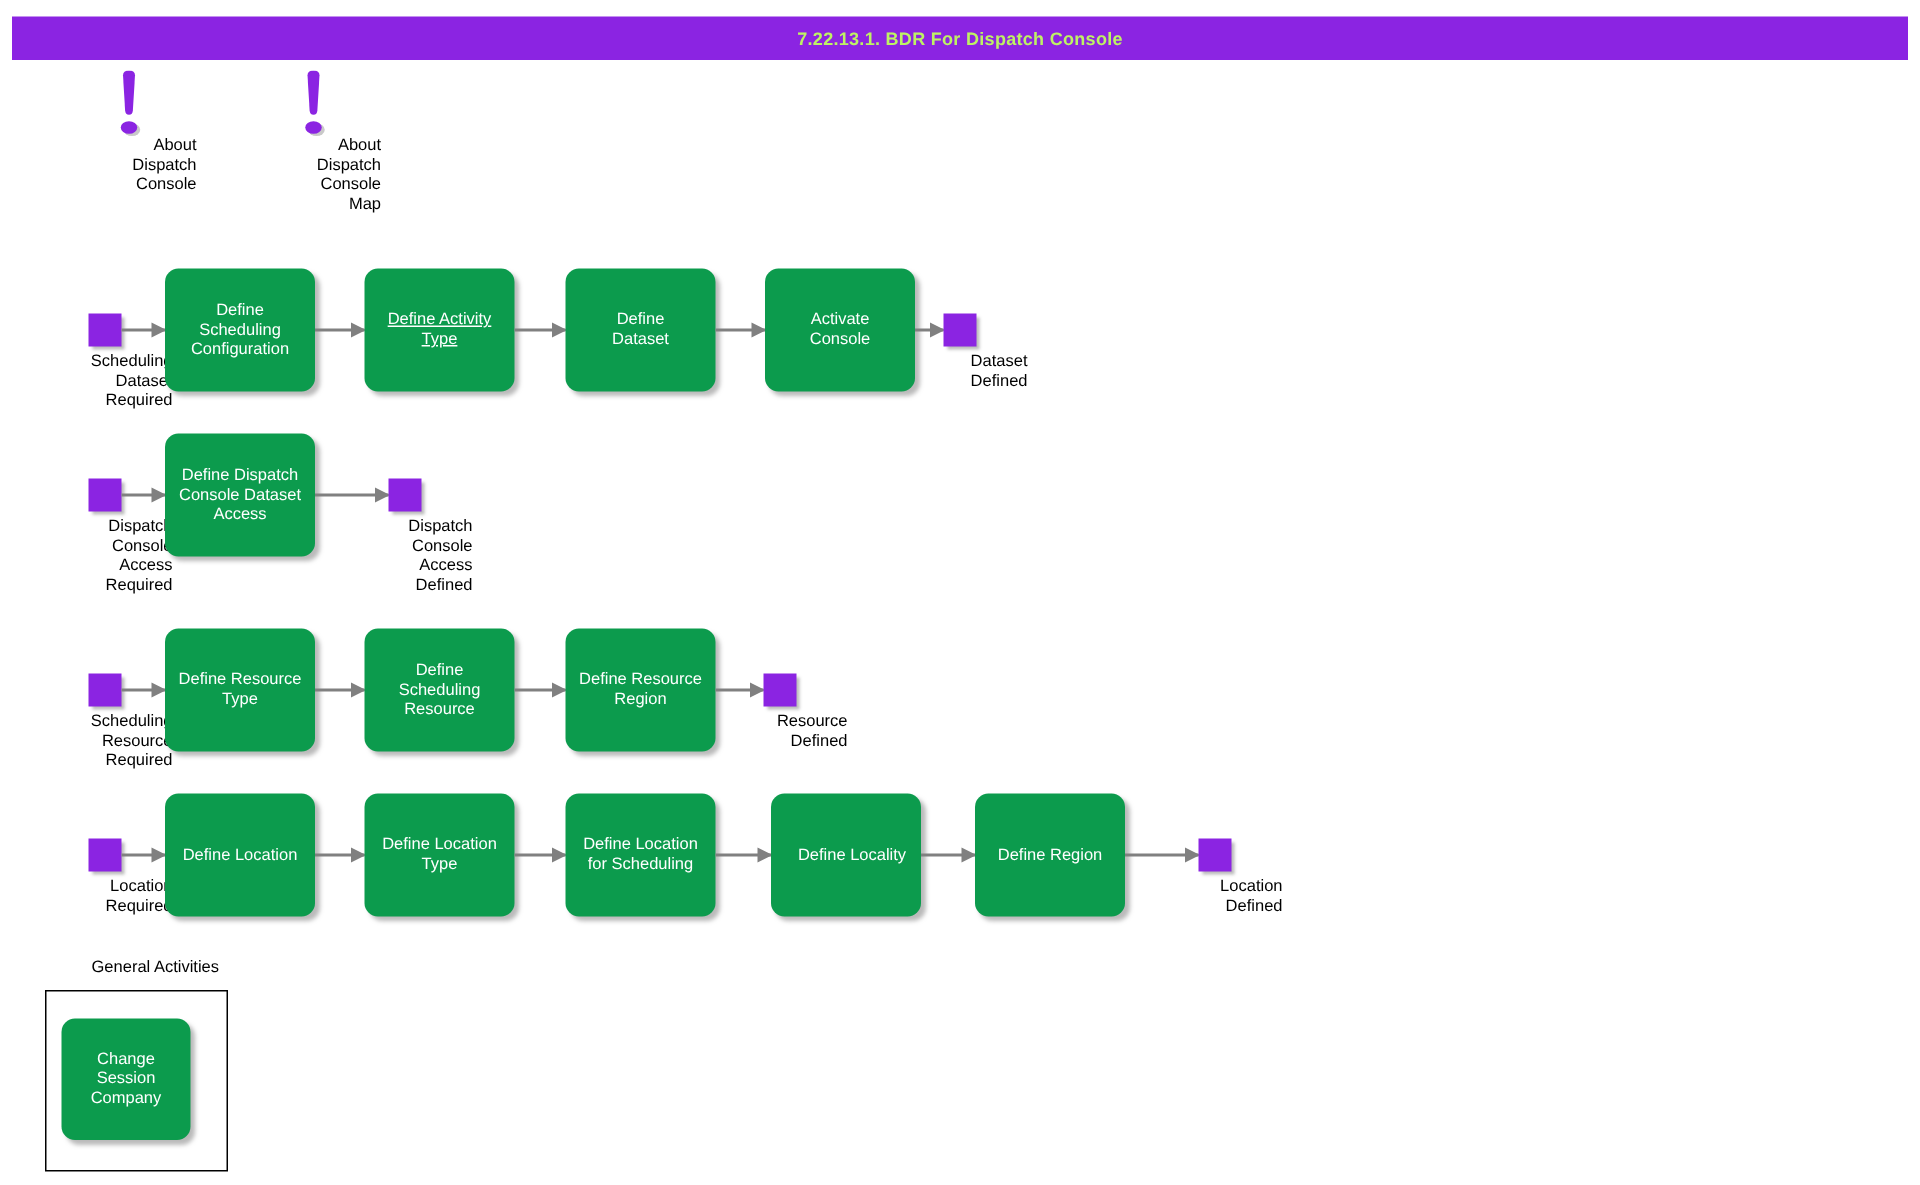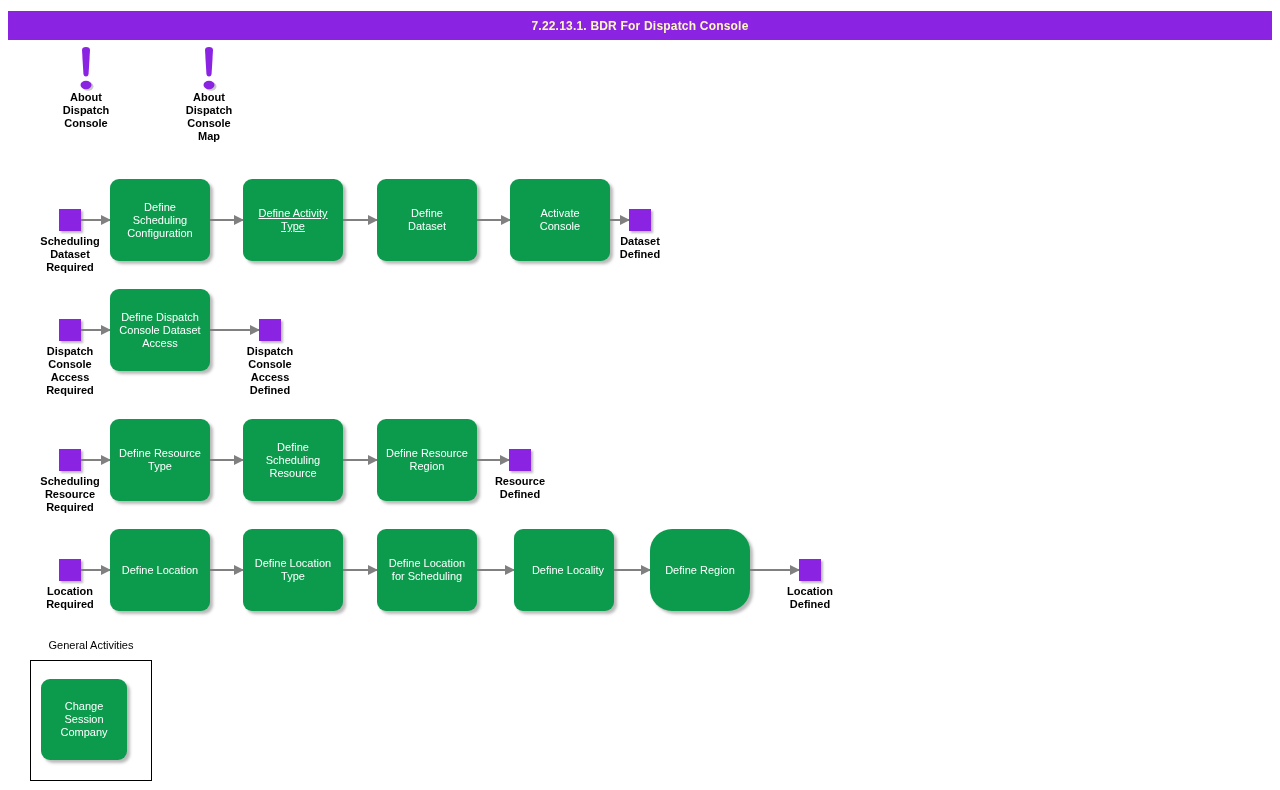--- a/index.html
+++ b/index.html
@@ -9,49 +9,49 @@
   }
   html,body{margin:0;padding:0;background:#ffffff;}
   body{
     width:1280px;height:790px;overflow:hidden;position:relative;
     font-family:"Liberation Sans","DejaVu Sans",sans-serif;
     -webkit-font-smoothing:antialiased;
   }
   #diagram{position:absolute;left:0;top:0;width:1280px;height:790px;}
   .titlebar{
     position:absolute;left:8px;top:11px;width:1264px;height:29px;
-    background:var(--purple);color:#fef9c3;font-weight:bold;font-size:12px;
+    background:var(--purple);color:#bef264;font-weight:bold;font-size:12px;
     display:flex;align-items:center;justify-content:center;letter-spacing:.2px;
   }
   .task{
     position:absolute;width:100px;height:82px;box-sizing:border-box;
     background:var(--green);border-radius:9px;
     box-shadow:3px 3px 3px rgba(130,130,130,.55);
     color:#ffffff;font-size:11px;line-height:13px;text-align:center;
     display:flex;align-items:center;justify-content:center;
     padding:4px;white-space:pre-line;cursor:pointer;
   }
   .event{
     position:absolute;width:22px;height:22px;background:var(--purple);
     box-shadow:2px 2px 2px rgba(130,130,130,.55);
   }
   .nodelabel{
     position:absolute;width:90px;font-size:11px;line-height:13px;
-    color:#000;text-align:center;white-space:pre-line;font-weight:bold;
+    color:#000;text-align:right;white-space:pre-line;
   }
   .arrow{position:absolute;height:2px;background:var(--arrow);}
   .arrow::after{
     content:"";position:absolute;right:-1px;top:-4px;width:0;height:0;
     border-left:10px solid var(--arrow);
     border-top:5px solid transparent;border-bottom:5px solid transparent;
   }
   .info-icon{position:absolute;cursor:pointer;}
   .group-box{position:absolute;border:1px solid #000;background:#fff;}
   .group-label{
-    position:absolute;font-size:11px;color:#000;text-align:center;
+    position:absolute;font-size:11px;color:#000;text-align:right;
     white-space:nowrap;
   }
 </style>
 </head>
 <body>
 
 <div id="diagram">
   <div class="titlebar">
     <span>7.22.13.1. BDR For Dispatch Console</span>
   </div>
@@ -118,21 +118,21 @@
       <div class="task" style="left: 110px; top: 529px;">Define Location</div>
       <div class="arrow" style="left: 210px; top: 569px; width: 33px;"></div>
       <div class="task" style="left: 243px; top: 529px;">Define Location
 Type</div>
       <div class="arrow" style="left: 343px; top: 569px; width: 34px;"></div>
       <div class="task" style="left: 377px; top: 529px;">Define Location
 for Scheduling</div>
       <div class="arrow" style="left: 477px; top: 569px; width: 37px;"></div>
       <div class="task" style="left: 514px; top: 529px; padding-left: 12px;">Define Locality</div>
       <div class="arrow" style="left: 614px; top: 569px; width: 36px;"></div>
-      <div class="task" style="left: 650px; top: 529px; border-radius: 22px;">Define Region</div>
+      <div class="task" style="left: 650px; top: 529px;">Define Region</div>
       <div class="arrow" style="left: 750px; top: 569px; width: 49px;"></div>
       <div class="event" style="left: 799px; top: 559px;"></div>
       <div class="nodelabel" style="left: 765px; top: 585px;">Location
 Defined</div>
       <div class="info-icon" style="left: 75px; top: 47px;"><svg width="22" height="44" viewBox="0 0 22 44">
           <ellipse cx="13" cy="39.5" rx="5.5" ry="4.2" fill="#c9c9c9"></ellipse>
           <path d="M7 3.2 Q7 0 11 0 Q15 0 15 3.2 L13.6 26.5 Q13.4 29.5 11 29.5 Q8.6 29.5 8.4 26.5 Z" fill="#8B24E2"></path>
           <ellipse cx="11" cy="38" rx="5.5" ry="4.2" fill="#8B24E2"></ellipse>
         </svg></div>
       <div class="nodelabel" style="left: 41px; top: 91px;">About

